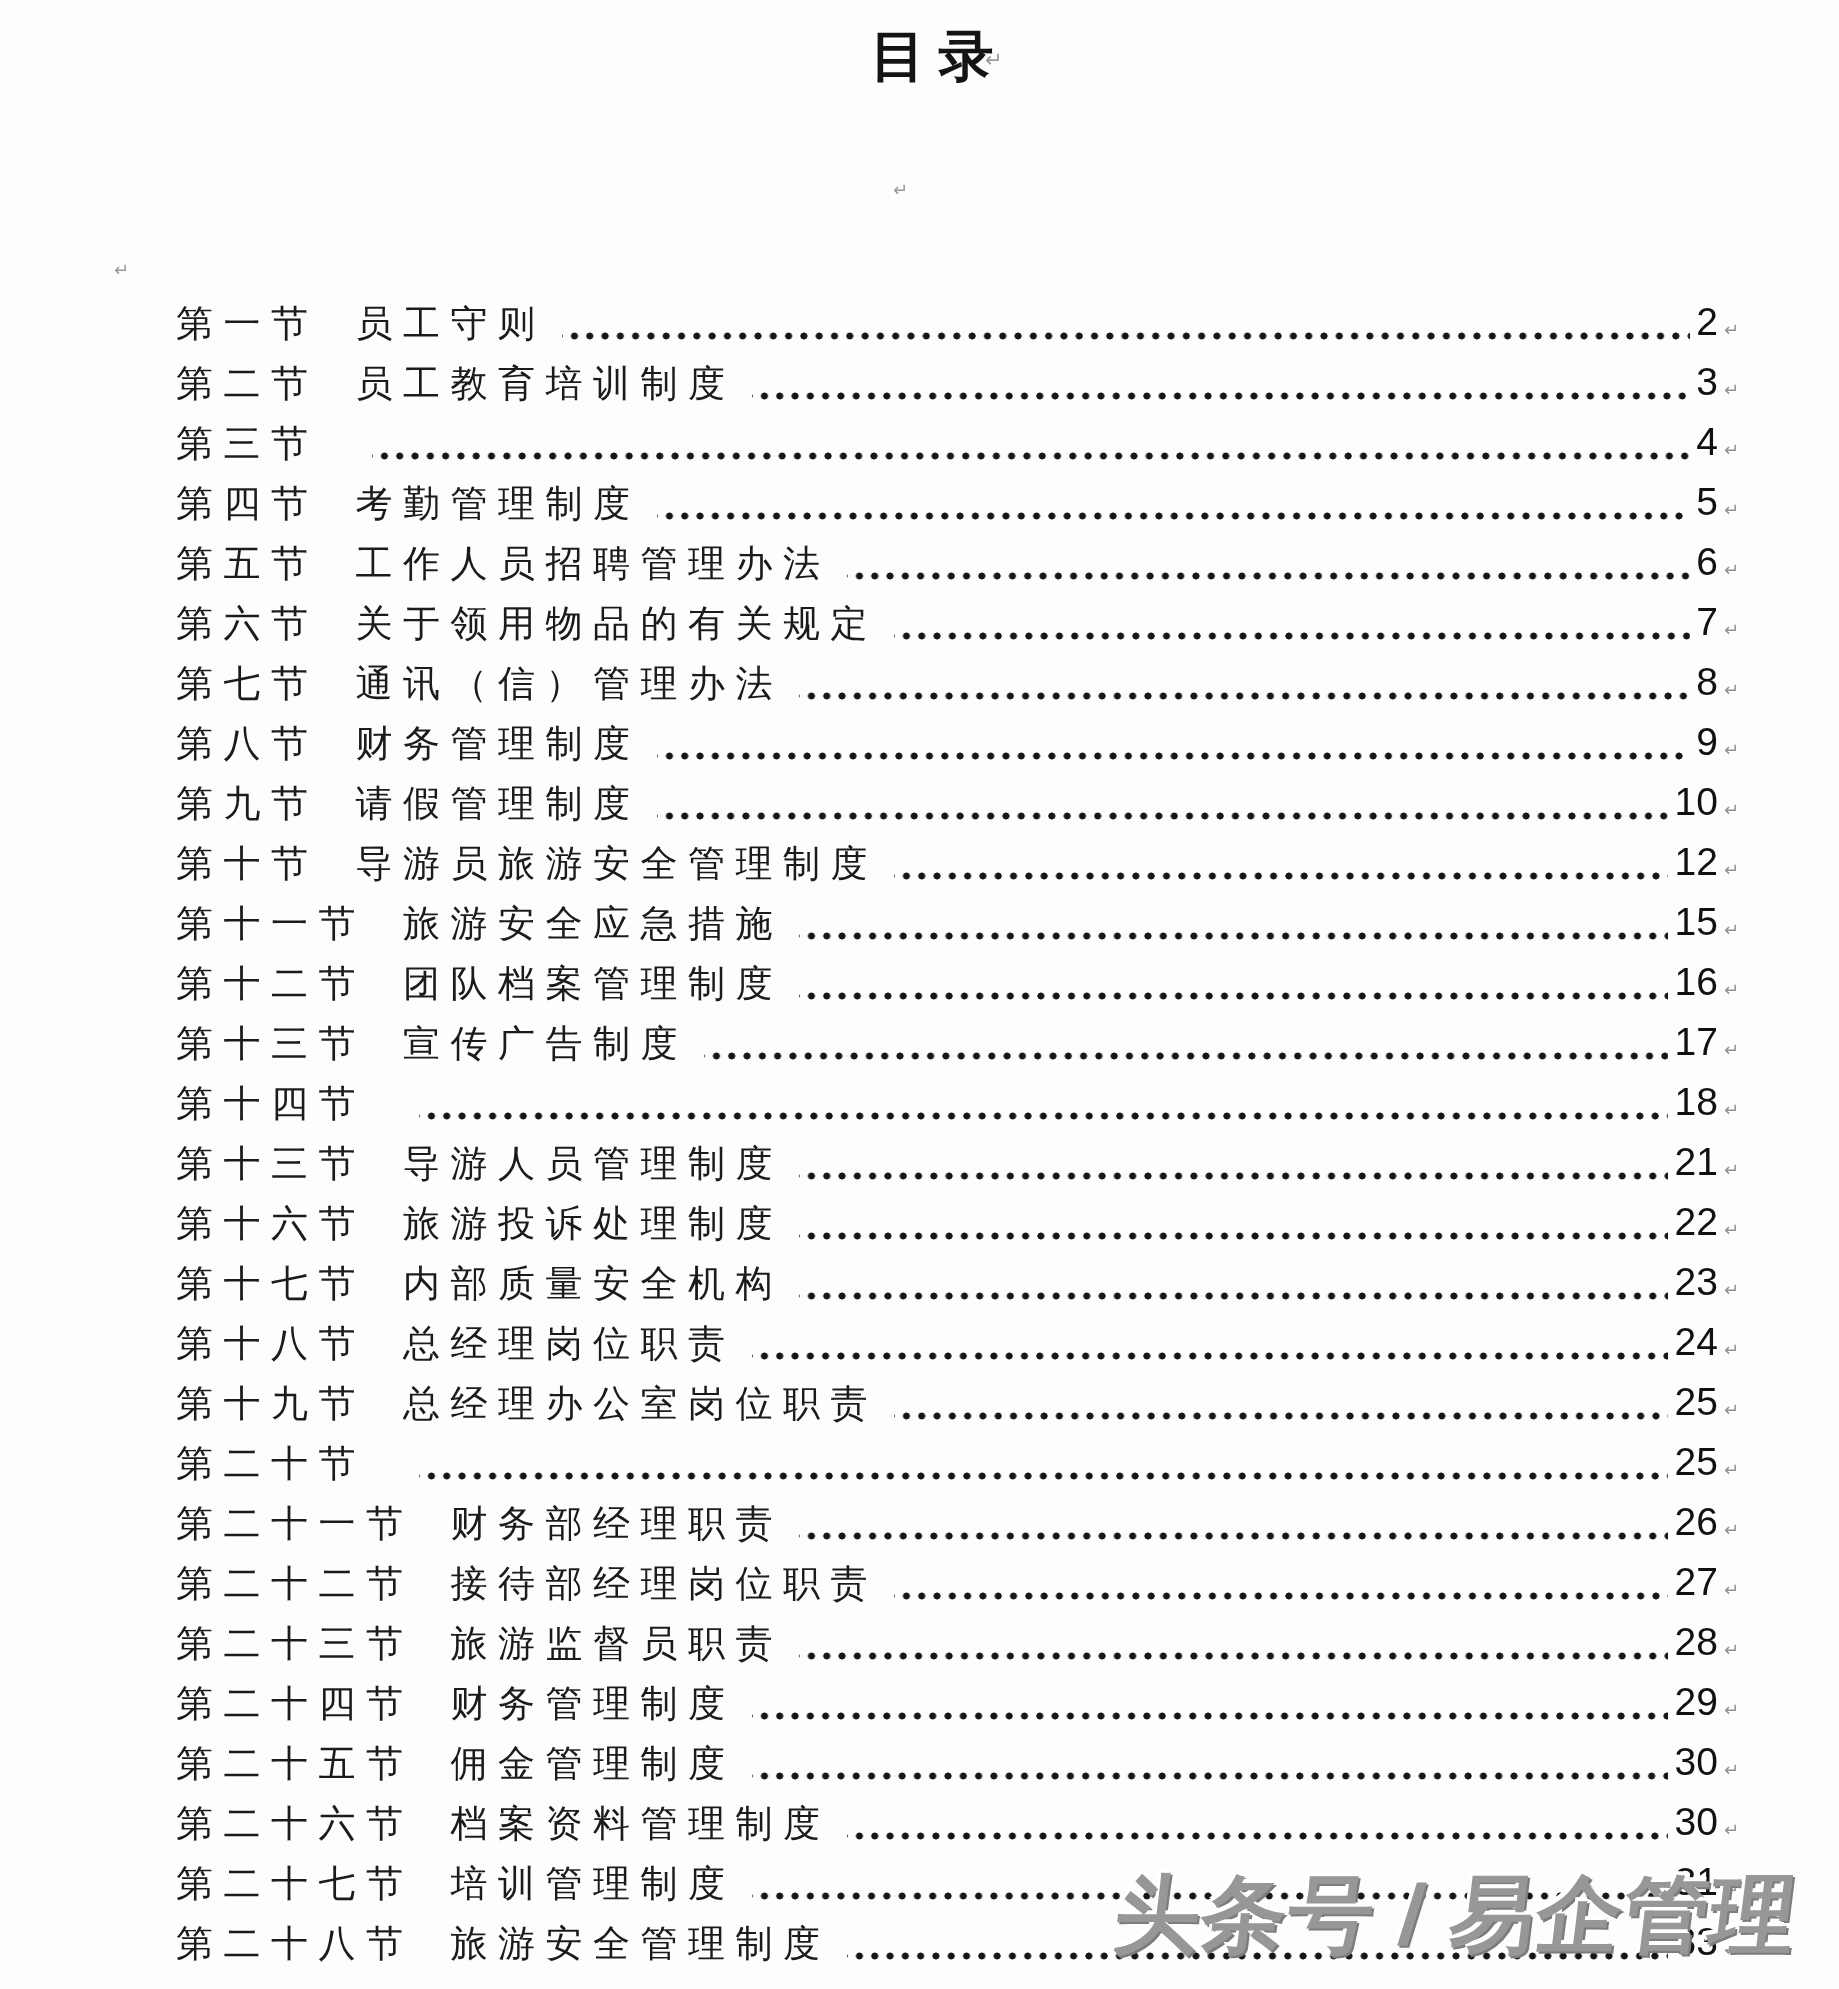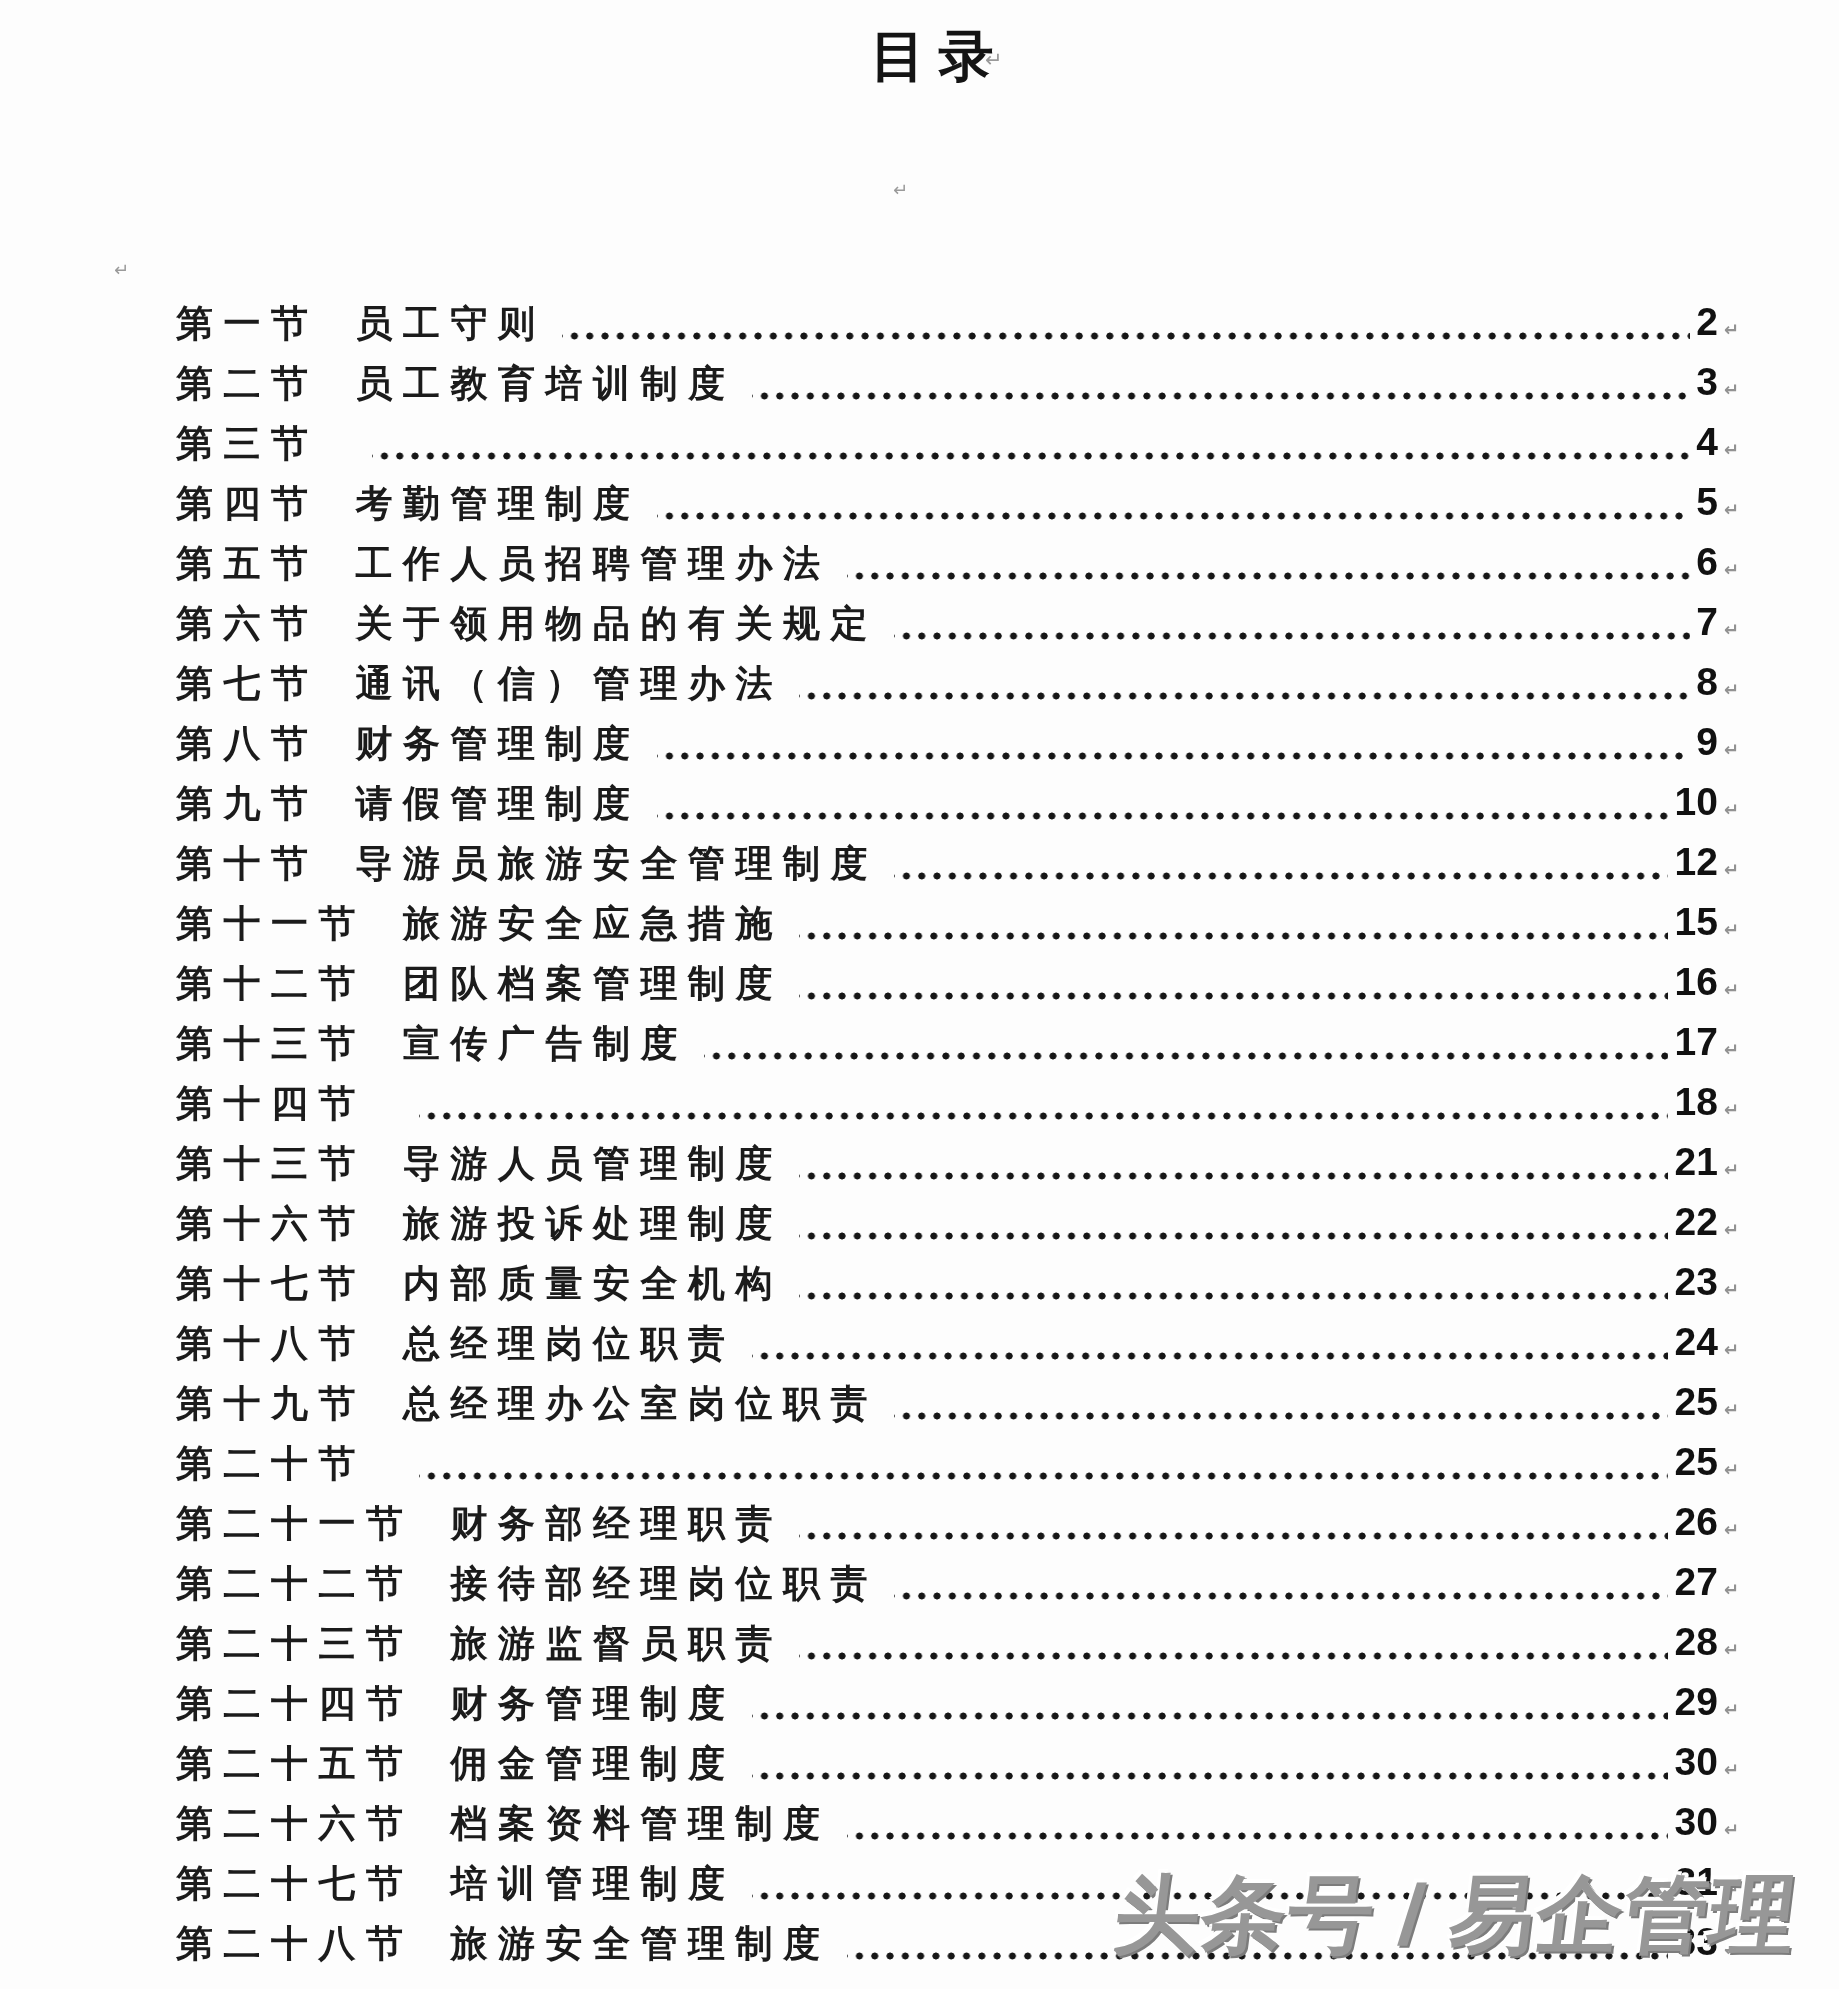--- a/index.html
+++ b/index.html
@@ -33,21 +33,20 @@
     line-height:1;
   }
   .pilcrow.after-title{left:985px;top:50px;}
   .pilcrow.blank-line{left:893px;top:181px;font-size:18px;}
   .pilcrow.left-margin{left:114px;top:261px;font-size:18px;}
   .toc-list{
     position:absolute;
     left:176px;
     top:294px;
     width:1569px;
-    font-weight:bold;
   }
   .toc-row{
     height:60px;
     display:flex;
     align-items:center;
     position:relative;
     white-space:nowrap;
   }
   .toc-label, .toc-title{
     font-size:37px;

